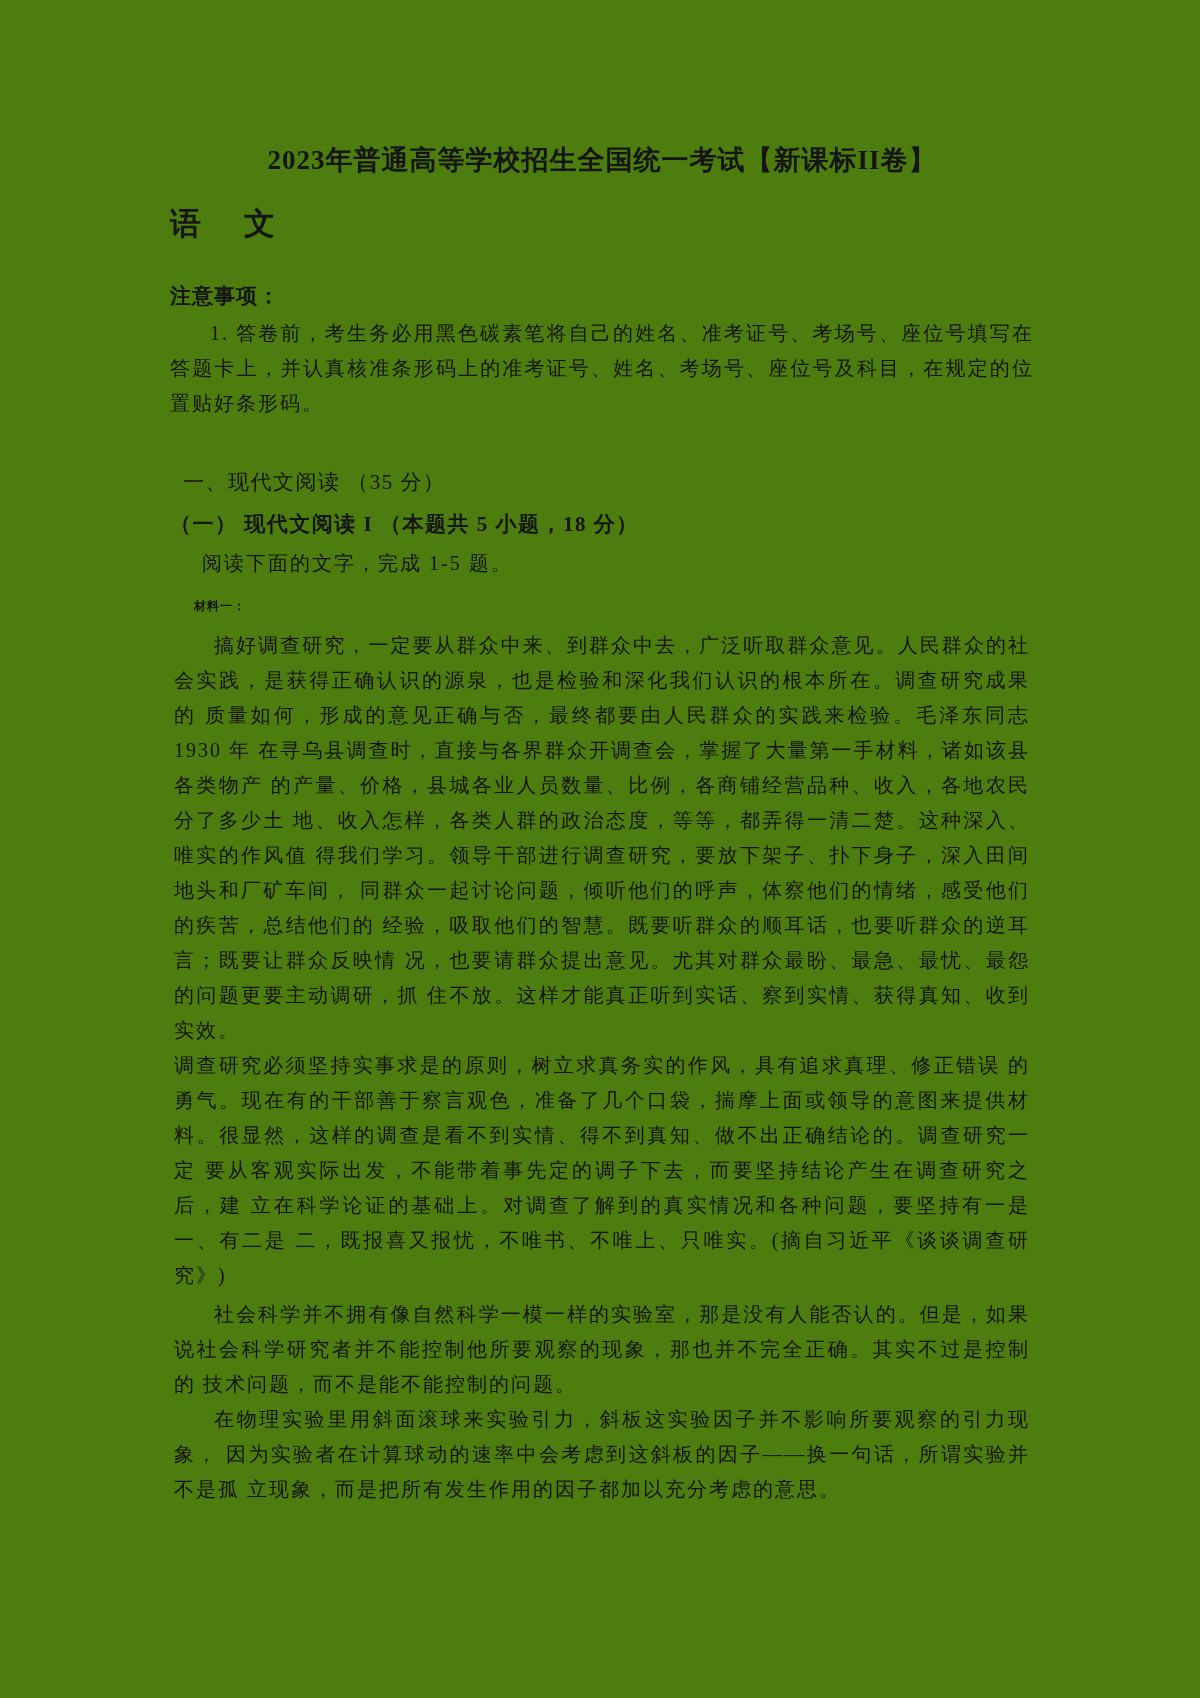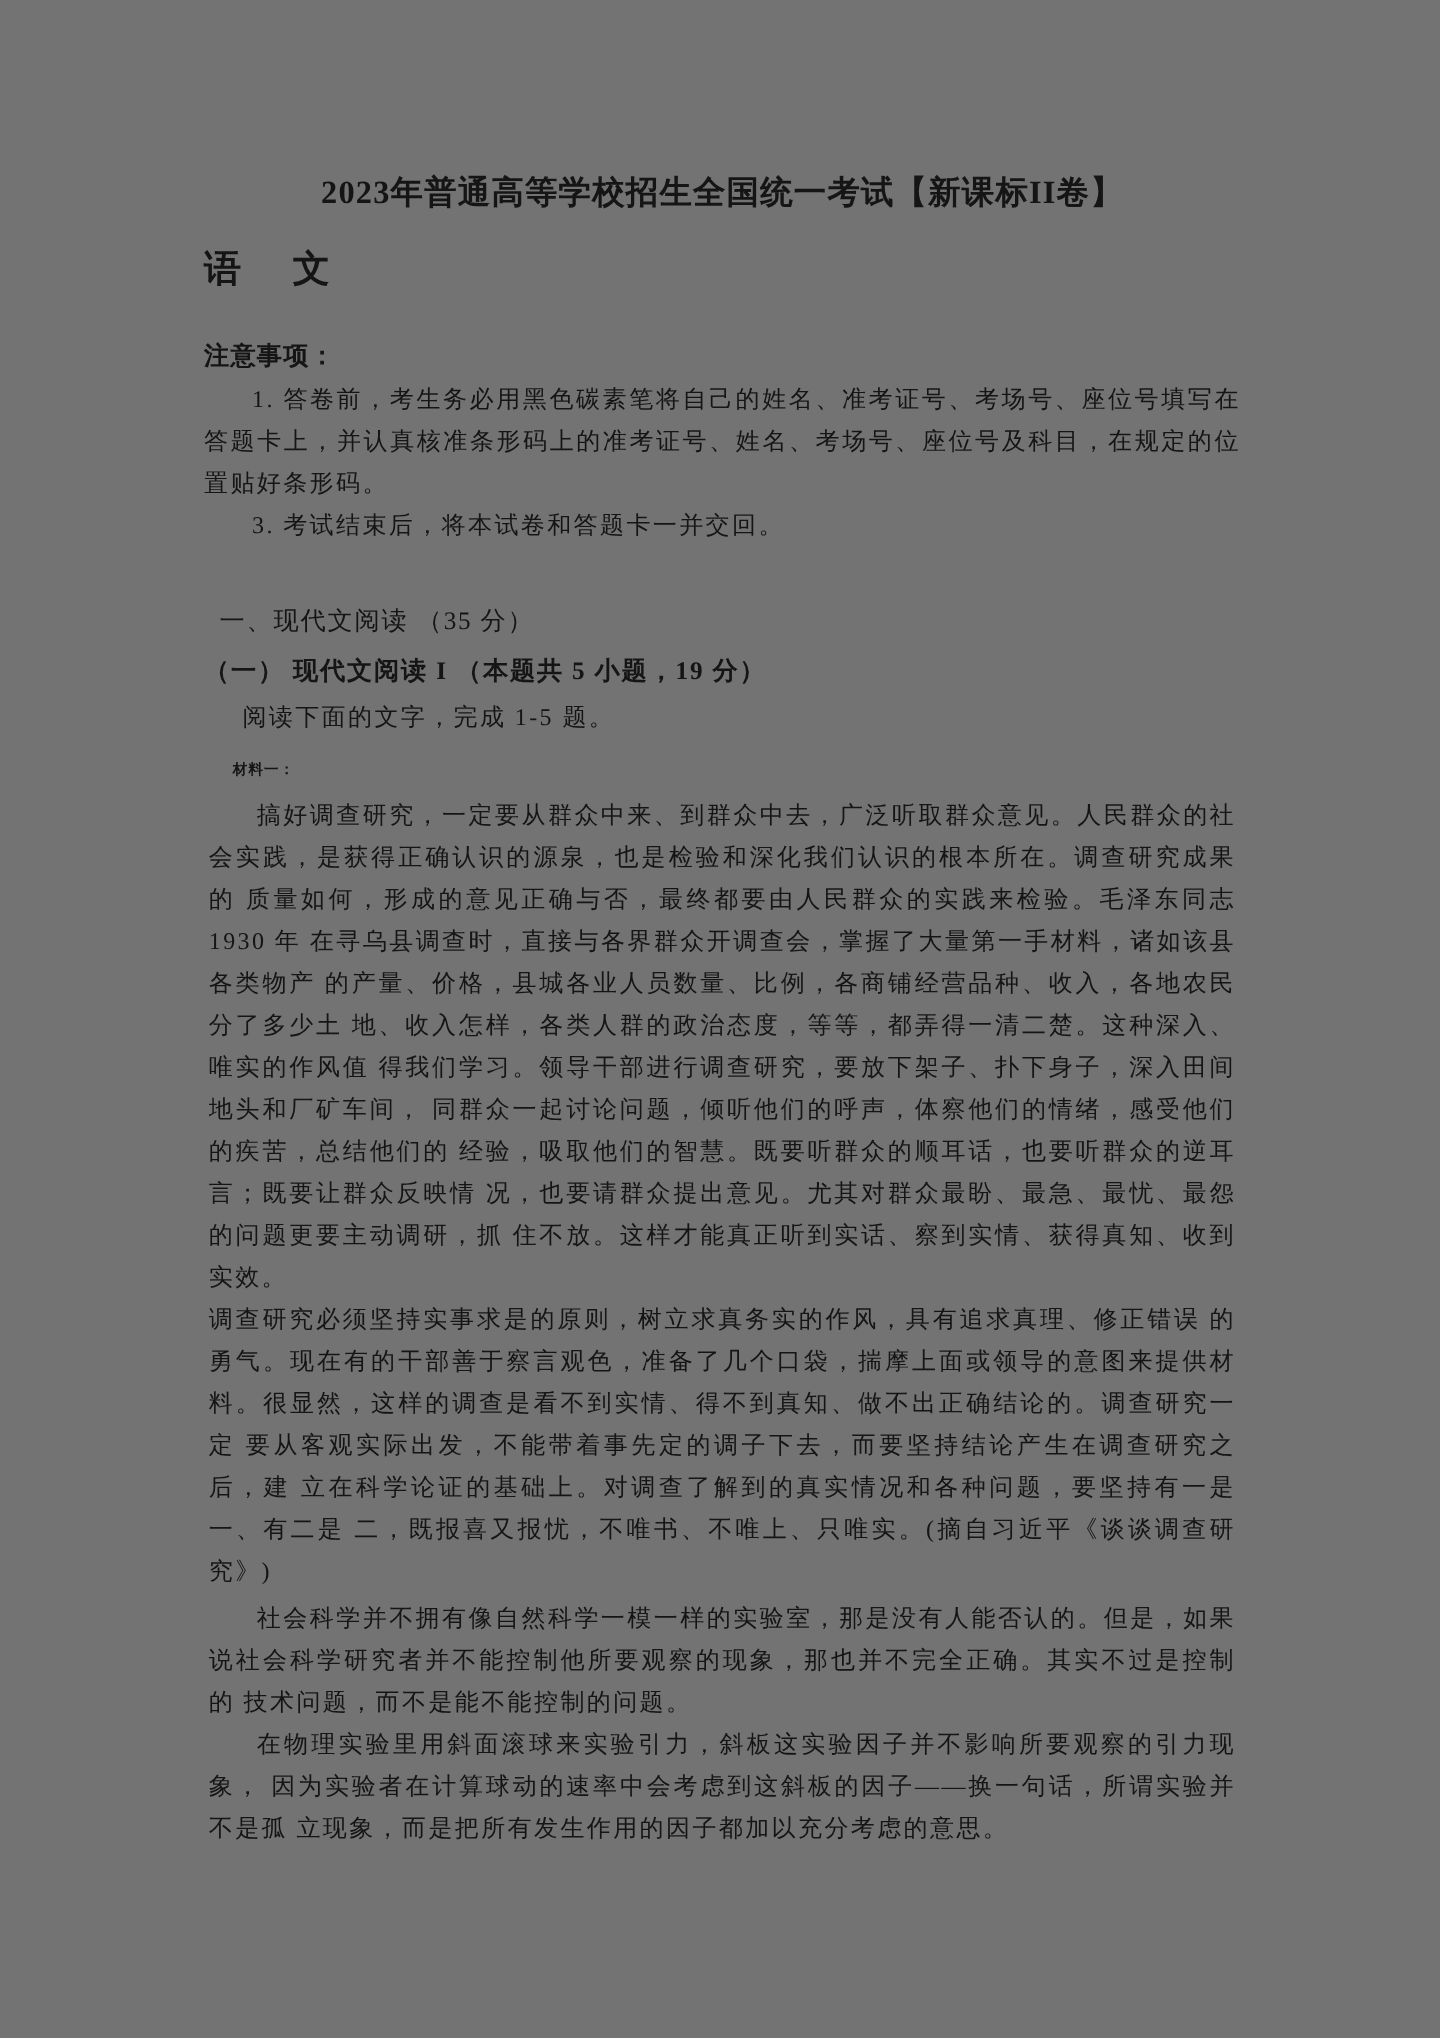--- a/index.html
+++ b/index.html
@@ -4,21 +4,21 @@
 <style>
   html, body {
     margin: 0;
     padding: 0;
     background: #ffffff;
   }
   .page {
     position: relative;
     width: 1200px;
     height: 1698px;
-    background: #737373;
+    background: #4d7c0f;
     color: #151515;
     font-family: "Liberation Serif", "DejaVu Serif", serif;
     box-sizing: border-box;
     padding: 142px 166px 0 170px;
     overflow: hidden;
   }
   .doc-title {
     text-align: center;
     font-weight: bold;
     font-size: 27px;
@@ -85,26 +85,25 @@
 
 <div class="page">
 
   <h1 class="doc-title">2023年普通高等学校招生全国统一考试【新课标II卷】</h1>
 
   <h2 class="doc-subject">语　文</h2>
 
   <div>
     <p class="notice-heading">注意事项：</p>
     <p class="para indent-2">1. 答卷前，考生务必用黑色碳素笔将自己的姓名、准考证号、考场号、座位号填写在 答题卡上，并认真核准条形码上的准考证号、姓名、考场号、座位号及科目，在规定的位 置贴好条形码。</p>
-    <p class="para indent-2">3. 考试结束后，将本试卷和答题卡一并交回。</p>
   </div>
 
   <div>
     <p class="section-heading">一、现代文阅读 （35 分）</p>
-    <p class="section-subheading">（一） 现代文阅读 I （本题共 5 小题，19 分）</p>
+    <p class="section-subheading">（一） 现代文阅读 I （本题共 5 小题，18 分）</p>
     <p class="intro-line">阅读下面的文字，完成 1-5 题。</p>
 
     <div>
       <p class="material-label">材料一：</p>
       <div class="material-body">
         <p class="para indent-2">搞好调查研究，一定要从群众中来、到群众中去，广泛听取群众意见。人民群众的社 会实践，是获得正确认识的源泉，也是检验和深化我们认识的根本所在。调查研究成果的 质量如何，形成的意见正确与否，最终都要由人民群众的实践来检验。毛泽东同志 1930 年 在寻乌县调查时，直接与各界群众开调查会，掌握了大量第一手材料，诸如该县各类物产 的产量、价格，县城各业人员数量、比例，各商铺经营品种、收入，各地农民分了多少土 地、收入怎样，各类人群的政治态度，等等，都弄得一清二楚。这种深入、唯实的作风值 得我们学习。领导干部进行调查研究，要放下架子、扑下身子，深入田间地头和厂矿车间， 同群众一起讨论问题，倾听他们的呼声，体察他们的情绪，感受他们的疾苦，总结他们的 经验，吸取他们的智慧。既要听群众的顺耳话，也要听群众的逆耳言；既要让群众反映情 况，也要请群众提出意见。尤其对群众最盼、最急、最忧、最怨的问题更要主动调研，抓 住不放。这样才能真正听到实话、察到实情、获得真知、收到实效。</p>
         <p class="para">调查研究必须坚持实事求是的原则，树立求真务实的作风，具有追求真理、修正错误 的勇气。现在有的干部善于察言观色，准备了几个口袋，揣摩上面或领导的意图来提供材 料。很显然，这样的调查是看不到实情、得不到真知、做不出正确结论的。调查研究一定 要从客观实际出发，不能带着事先定的调子下去，而要坚持结论产生在调查研究之后，建 立在科学论证的基础上。对调查了解到的真实情况和各种问题，要坚持有一是一、有二是 二，既报喜又报忧，不唯书、不唯上、只唯实。(摘自习近平《谈谈调查研究》)</p>
       </div>
     </div>
 

